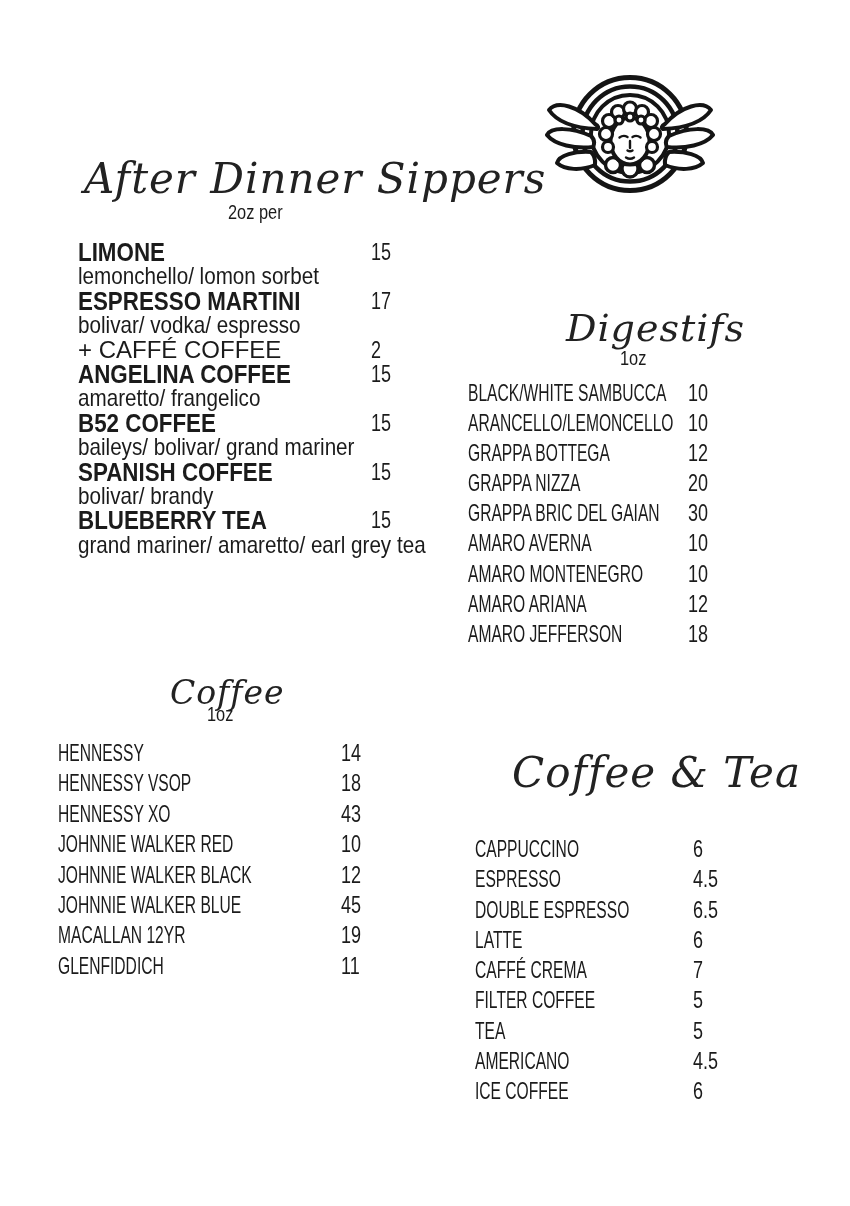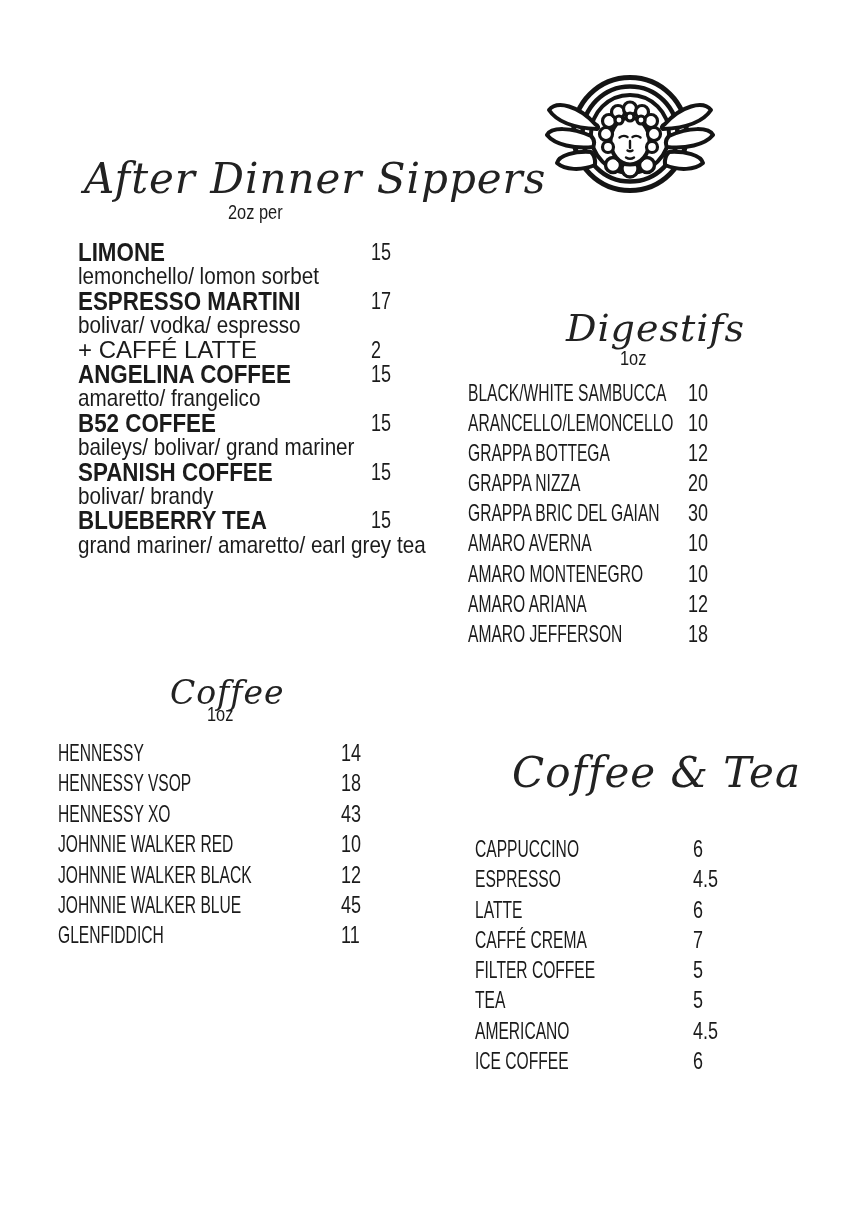--- a/index.html
+++ b/index.html
@@ -154,21 +154,21 @@
       </div>
       <div class="desc">lemonchello/ lomon sorbet</div>
 
       <div class="row">
         <span class="iname">ESPRESSO MARTINI</span>
         <span class="price">17</span>
       </div>
       <div class="desc">bolivar/ vodka/ espresso</div>
 
       <div class="row addon">
-        <span class="iname">+ CAFFÉ LATTE</span>
+        <span class="iname">+ CAFFÉ COFFEE</span>
         <span class="price">2</span>
       </div>
 
       <div class="row">
         <span class="iname">ANGELINA COFFEE</span>
         <span class="price">15</span>
       </div>
       <div class="desc">amaretto/ frangelico</div>
 
       <div class="row">
@@ -218,20 +218,24 @@
       <div class="row">
         <span class="iname">JOHNNIE WALKER BLACK</span>
         <span class="price">12</span>
       </div>
 
       <div class="row">
         <span class="iname">JOHNNIE WALKER BLUE</span>
         <span class="price">45</span>
       </div>
 
+      <div class="row">
+        <span class="iname">MACALLAN 12YR</span>
+        <span class="price">19</span>
+      </div>
 
       <div class="row">
         <span class="iname">GLENFIDDICH</span>
         <span class="price">11</span>
       </div>
     </div>
 
   <h2 class="script title-digestifs">Digestifs</h2>
   <div class="unit unit-digestifs">1oz</div>
   <div class="list digestifs-list">
@@ -289,20 +293,24 @@
       <div class="row">
         <span class="iname">CAPPUCCINO</span>
         <span class="price">6</span>
       </div>
 
       <div class="row">
         <span class="iname">ESPRESSO</span>
         <span class="price">4.5</span>
       </div>
 
+      <div class="row">
+        <span class="iname">DOUBLE ESPRESSO</span>
+        <span class="price">6.5</span>
+      </div>
 
       <div class="row">
         <span class="iname">LATTE</span>
         <span class="price">6</span>
       </div>
 
       <div class="row">
         <span class="iname">CAFFÉ CREMA</span>
         <span class="price">7</span>
       </div>

